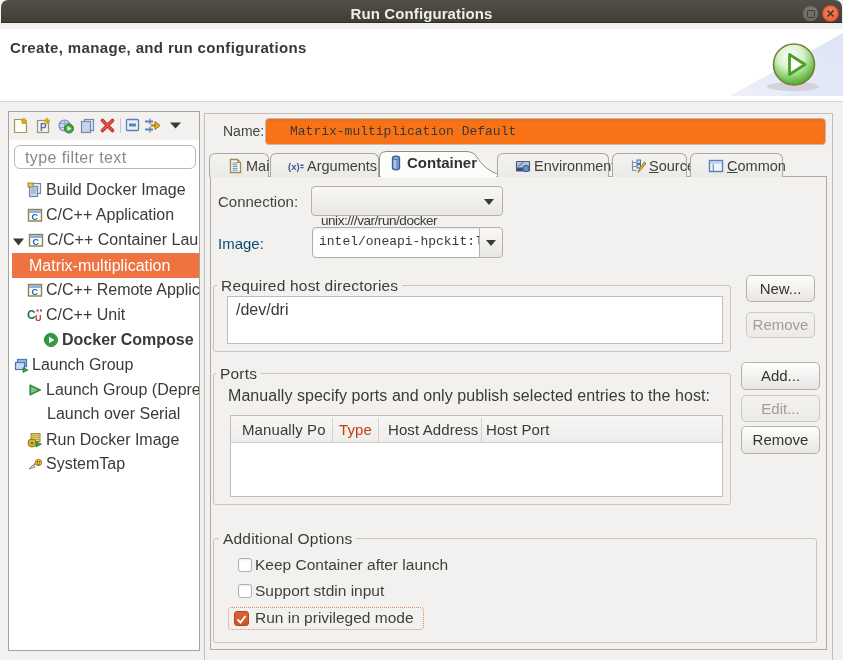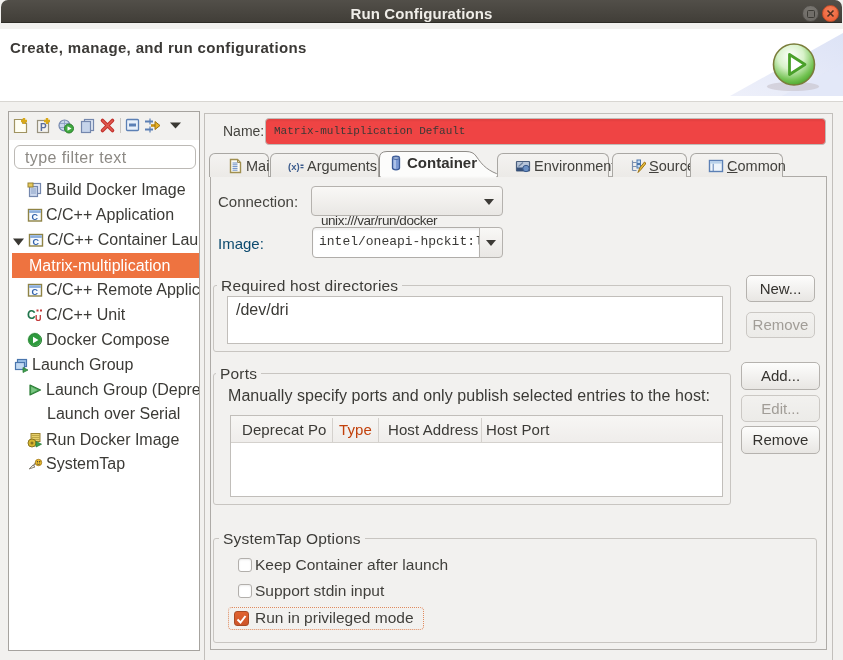--- a/index.html
+++ b/index.html
@@ -29,23 +29,23 @@
 #filter { left:5px; top:33px; width:182px; height:24px; background:#fff;
   border:1px solid #bcb9b5; border-radius:6px; color:#8c8984; font-size:16px; letter-spacing:0.4px; line-height:23px; padding-left:10px; }
 .trow { left:0; width:190px; height:25px; display:flex; align-items:center; font-size:16px; color:#3b3a36; white-space:nowrap; }
 .trow .ticon { width:16px; height:16px; margin:0 3px 0 0; flex:none; }
 #selrow { left:3px; top:140.5px; width:187px; height:25px; background:#ee7340; color:#fff;
   font-size:16px; line-height:25px; padding-left:17px; white-space:nowrap; }
 
 
 #rightpanel { left:204px; top:113px; width:629px; height:547px; border:1px solid #c2bfbb; border-bottom:none; background:#f2f1ef; }
 #name-label { left:223px; top:123px; font-size:14px; color:#45443f; }
-#name-field { left:265px; top:118px; width:561px; height:27px; background:#ef4444; border:1px solid #bfbcb8;
+#name-field { left:265px; top:118px; width:561px; height:27px; background:#f97316; border:1px solid #bfbcb8;
   border-radius:4px; box-shadow:inset 0 2px 2px rgba(0,0,0,0.05); font-family:"Liberation Mono", monospace;
-  font-size:11px; color:#3a3936; line-height:25px; padding-left:8px; }
+  font-size:13px; color:#3a3936; line-height:25px; padding-left:24px; }
 
 
 #tabfolder { left:210px; top:176px; width:617px; height:474px; border:1px solid #aeaba7; background:#f2f1ef; }
 .tab { top:153px; height:24px; border:1px solid #a9a7a3; border-bottom:none; border-radius:6px 6px 0 0;
   background:linear-gradient(#f4f3f1, #eceae7); display:flex; align-items:center; padding:0 17px; font-size:14.5px; color:#42413d; }
 .tab .ticon, .seltab-content .ticon { width:16px; height:16px; margin-right:3px; flex:none; }
 
 
 .group { border:1px solid #c8c5c1; border-radius:3px; }
 .glabel { position:absolute; top:-9px; background:#f2f1ef; padding:0 4px; font-size:15.5px; letter-spacing:0.2px; color:#3d3c38; line-height:17px; }
@@ -188,21 +188,21 @@
           <path d="M2.2 3.2 h11.6 v2.6 H2.2 Z" fill="#7aa0d4"></path>
           <path d="M2.2 3.2 h11.6 v1.2 H2.2 Z" fill="#a8c4e8"></path>
           <text x="4.5" y="12.8" font-size="9" font-weight="bold" fill="#2f5fa8" font-family="Liberation Sans">C</text>
         </svg></span>C/C++ Remote Applica</div>
   <div class="abs trow" style="top:190px; padding-left:18px;"><span class="ticon">
     <svg width="16" height="16" viewBox="0 0 16 16">
           <text x="0" y="12" font-size="12" font-weight="bold" fill="#20754c" font-family="Liberation Sans">C</text>
           <text x="8" y="13.5" font-size="9" font-weight="bold" fill="#c23b3b" font-family="Liberation Sans">U</text>
           <path d="M9.5 3.5 h2 M13 3.5 h2" stroke="#c23b3b" stroke-width="1.8"></path>
         </svg></span>C/C++ Unit</div>
-  <div class="abs trow" style="top:215px; padding-left:18px;"><span class="ticon">
+  <div class="abs trow" style="top:215px; padding-left:34px;font-weight:bold;"><span class="ticon">
     <svg width="16" height="16" viewBox="0 0 16 16">
           <circle cx="8" cy="8" r="6.5" fill="#2e9b3e" stroke="#1d7329" stroke-width="1"></circle>
           <circle cx="8" cy="8" r="6.5" fill="none" stroke="#67c26f" stroke-width="1" stroke-opacity="0.5" transform="translate(-0.5,-0.5)"></circle>
           <path d="M6 4.8 L11.5 8 L6 11.2 Z" fill="#fff"></path>
         </svg></span>Docker Compose</div>
   <div class="abs trow" style="top:240.5px; padding-left:4px;"><span class="ticon">
     <svg width="16" height="16" viewBox="0 0 16 16">
           <rect x="4.5" y="2.5" width="9" height="7" fill="#9dc2e8" stroke="#4a76ad" stroke-width="1.2"></rect>
           <rect x="2.5" y="5.5" width="9" height="7" fill="#c3daf2" stroke="#4a76ad" stroke-width="1.2"></rect>
           <path d="M10 10.5 L15 13 L10 15.5 Z" fill="#3f9e4f" stroke="#2c7d38" stroke-width="0.8"></path>
@@ -313,32 +313,32 @@
 <div class="abs btn disabled" style="left:746px;top:312px;width:69px;height:26px;line-height:24px;">Remove</div>
 
 <div class="abs group" style="left:213px;top:373px;width:518px;height:132px;">
   <div class="glabel" style="left:2px;">Ports</div>
   <div class="abs" style="left:14px;top:13px;font-size:16px;letter-spacing:0.05px;color:#3b3a36;white-space:nowrap;">Manually specify ports and only publish selected entries to the host:</div>
   <div class="abs" style="left:16px;top:41px;width:493px;height:82px;background:#fff;border:1px solid #c1beba;">
     <div class="abs" style="left:0;top:0;width:491px;height:27px;background:linear-gradient(#f7f6f4,#efedeb);border-bottom:1px solid #d4d1cd;"></div>
     <div class="abs" style="left:101px;top:2px;width:1px;height:24px;background:#d4d1cd;"></div>
     <div class="abs" style="left:147px;top:2px;width:1px;height:24px;background:#d4d1cd;"></div>
     <div class="abs" style="left:250px;top:2px;width:1px;height:24px;background:#d4d1cd;"></div>
-    <div class="abs" style="left:11px;top:5px;font-size:15px;letter-spacing:0.1px;color:#3b3a36;">Deprecat Po</div>
+    <div class="abs" style="left:11px;top:5px;font-size:15px;letter-spacing:0.1px;color:#3b3a36;">Manually Po</div>
     <div class="abs" style="left:108px;top:5px;font-size:15px;letter-spacing:0.1px;color:#c2410c;">Type</div>
     <div class="abs" style="left:157px;top:5px;font-size:15px;letter-spacing:0.1px;color:#3b3a36;">Host Address</div>
     <div class="abs" style="left:255px;top:5px;font-size:15px;letter-spacing:0.1px;color:#3b3a36;">Host Port</div>
   </div>
 </div>
 <div class="abs btn" style="left:741px;top:362px;width:79px;height:28px;line-height:26px;">Add...</div>
 <div class="abs btn disabled" style="left:741px;top:395px;width:79px;height:27px;line-height:25px;">Edit...</div>
 <div class="abs btn" style="left:741px;top:426px;width:79px;height:28px;line-height:26px;">Remove</div>
 
 <div class="abs group" style="left:213px;top:538px;width:604px;height:105px;">
-  <div class="glabel" style="left:5px;">SystemTap Options</div>
+  <div class="glabel" style="left:5px;">Additional Options</div>
   <div class="abs cb" style="left:24px;top:19px;"></div>
   <div class="abs cblabel" style="left:41px;top:16.5px;">Keep Container after launch</div>
   <div class="abs cb" style="left:24px;top:45px;"></div>
   <div class="abs cblabel" style="left:41px;top:42.5px;">Support stdin input</div>
   <div class="abs" style="left:14px;top:68px;width:196px;height:23px;border:1px dotted #e08a5e;border-radius:4px;"></div>
   <div class="abs" style="left:20px;top:72px;width:15px;height:15px;background:linear-gradient(#e0622f,#cd5429);border:1px solid #a84a24;border-radius:3px;">
     <svg width="13" height="13" viewBox="0 0 13 13">
         <path d="M2.5 6.5 L5.5 9.5 L10.5 3" stroke="#fff" stroke-width="2" fill="none"></path>
       </svg>
   </div>

